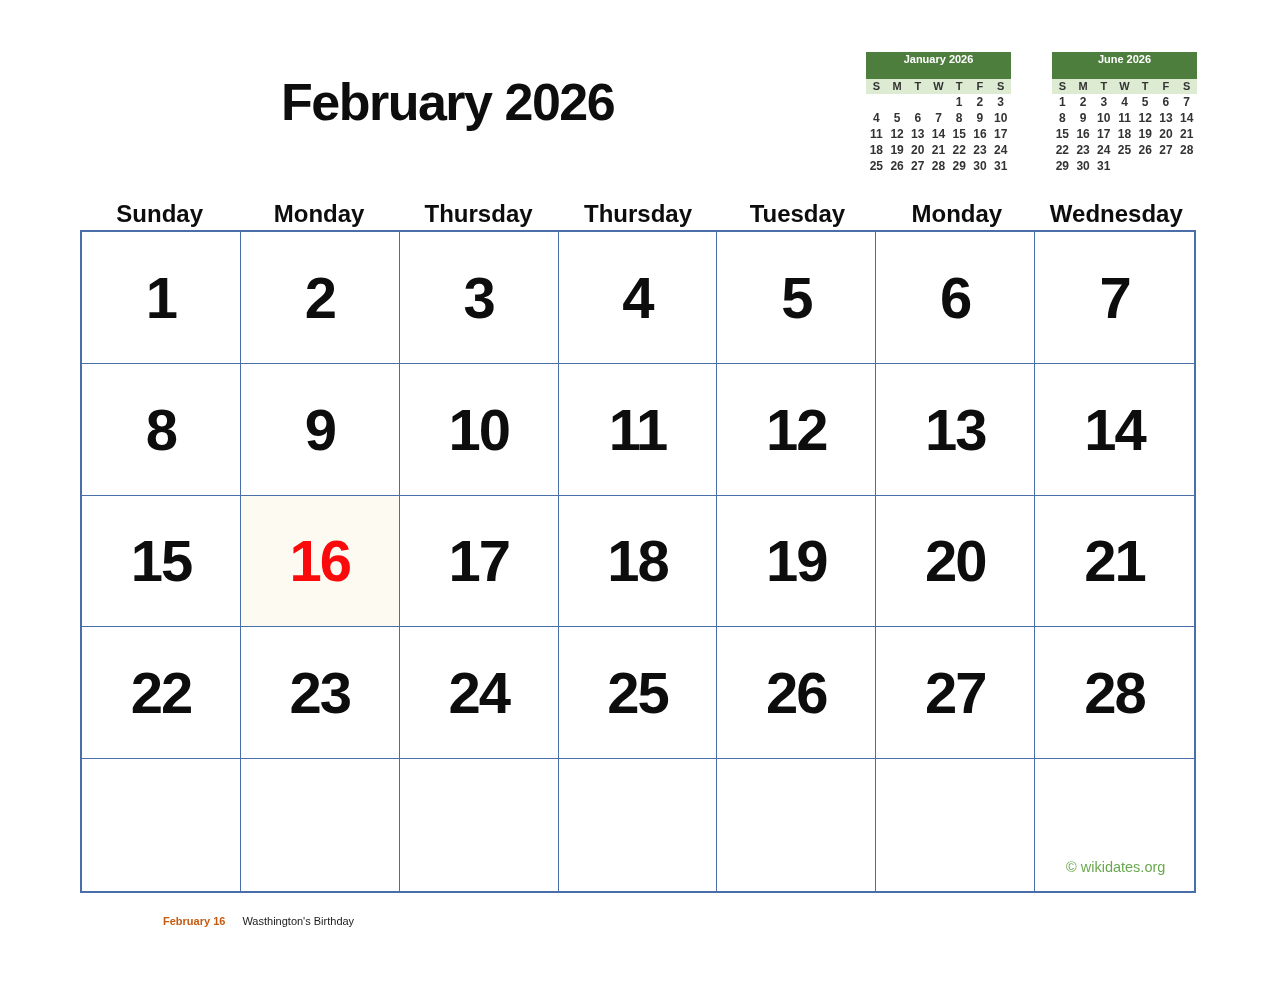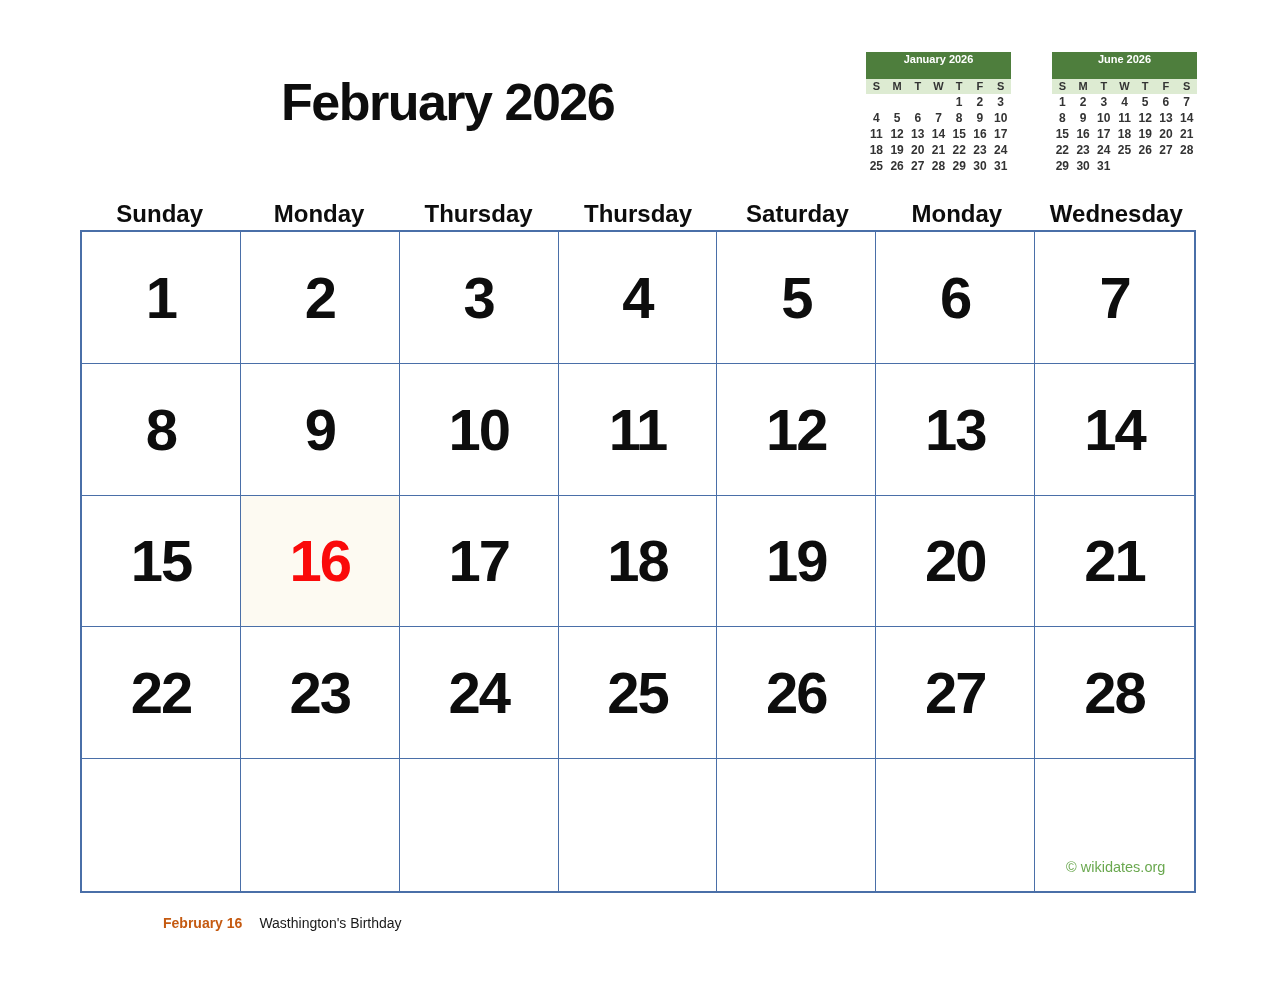--- a/index.html
+++ b/index.html
@@ -42,21 +42,21 @@
   .cell{
     border-right:1.5px solid var(--grid-border,#4a6fa8);
     border-bottom:1.5px solid var(--grid-border,#4a6fa8);
     display:flex;align-items:center;justify-content:center;
     font-size:58px;font-weight:bold;color:var(--date-text,#0d0d0d);letter-spacing:-2px;
   }
   .cell.last-col{border-right:none;}
   .cell.last-row{border-bottom:none;}
   .cell.highlight{color:var(--highlight-text,#fa0a0a);background:var(--highlight-bg,#fdfaf2);}
   
-  .holiday{position:absolute;left:163px;top:915px;font-size:14px;line-height:1.2;}
+  .holiday{position:absolute;left:163px;top:915px;font-size:11px;line-height:1.2;}
   .holiday .date{color:var(--holiday-date-color,#c55a11);font-weight:bold;}
   .holiday .name{color:#1a1a1a;margin-left:17px;font-weight:normal;}
   .copyright{
     position:absolute;left:1066px;top:859px;font-size:14.5px;
     color:var(--copyright-color,#6aa84f);text-decoration:none;
   }
 </style>
 </head>
 <body>
 
@@ -162,21 +162,21 @@
         <div></div>
         <div></div>
       </div>
   </div>
 
   <div class="weekdays">
       <div>Sunday</div>
       <div>Monday</div>
       <div>Thursday</div>
       <div>Thursday</div>
-      <div>Saturday</div>
+      <div>Tuesday</div>
       <div>Monday</div>
       <div>Wednesday</div>
     </div>
 
   <div class="grid">
       <div class="cell">1</div>
       <div class="cell">2</div>
       <div class="cell">3</div>
       <div class="cell">4</div>
       <div class="cell">5</div>

